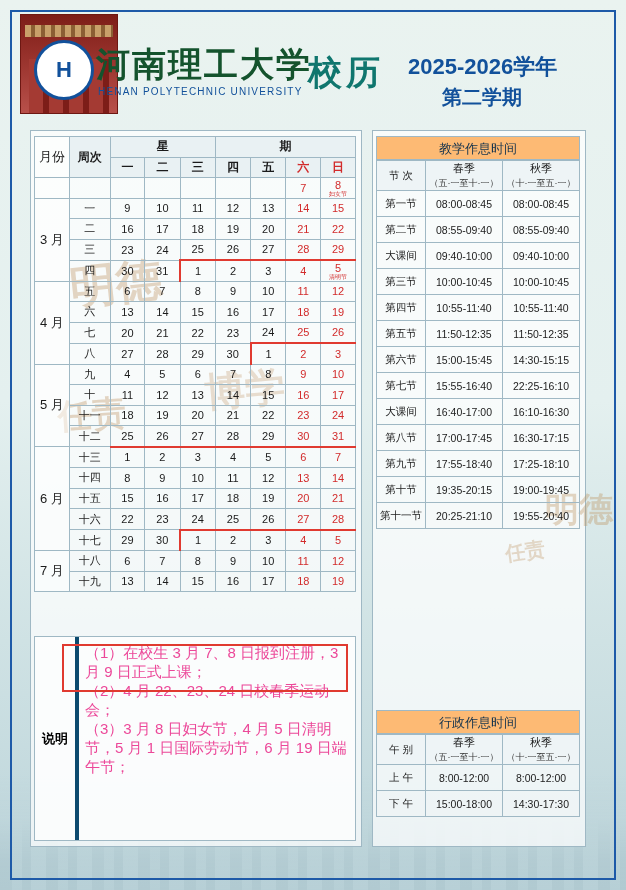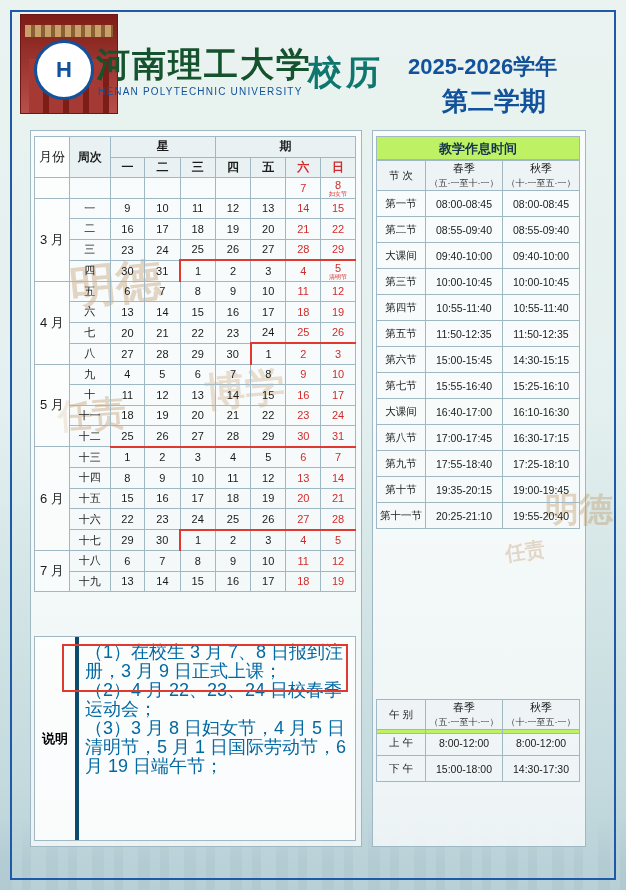--- a/index.html
+++ b/index.html
@@ -38,21 +38,21 @@
   .gate:after{content:"";position:absolute;left:8px;bottom:0;width:80px;height:54px;
     background:repeating-linear-gradient(90deg,#a43a33 0 14px,#7d1d18 14px 20px);}
   .logo{position:absolute;left:22px;top:28px;width:54px;height:54px;border-radius:50%;
     background:#fff;border:3px solid #12519b;display:flex;align-items:center;justify-content:center;
     color:#12519b;font-weight:bold;font-size:22px;z-index:3;}
   .uni-name-cn{position:absolute;left:84px;top:30px;font-size:34px;font-weight:bold;color:#14532d;
     letter-spacing:2px;white-space:nowrap;}
   .uni-name-en{position:absolute;left:86px;top:74px;font-size:10px;color:#12519b;letter-spacing:1.2px;}
   .title-cn{position:absolute;left:296px;top:38px;font-size:34px;font-weight:bold;color:#0f766e;letter-spacing:4px;}
   .title-year{position:absolute;left:396px;top:40px;font-size:22px;font-weight:bold;color:#12519b;white-space:nowrap;}
-  .title-term{position:absolute;left:430px;top:72px;font-size:26px;font-weight:bold;color:#12519b;white-space:nowrap;}
+  .title-term{position:absolute;left:430px;top:72px;font-size:20px;font-weight:bold;color:#12519b;white-space:nowrap;}
 
   
   .panel{position:absolute;background:rgba(255,255,255,.72);border:1px solid #9fb8c4;}
   .left-panel{left:30px;top:130px;width:330px;height:715px;}
   .right-panel{left:372px;top:130px;width:212px;height:715px;}
 
   table{border-collapse:collapse;font-size:11px;color:#1b1b1b;}
   
   .cal{position:absolute;left:34px;top:136px;width:322px;}
   .cal td,.cal th{border:1px solid #9fb8c4;text-align:center;height:19.5px;padding:0;font-weight:normal;}
@@ -65,27 +65,27 @@
   .redline-top{border-top:2px solid #e03a30 !important;}
   .redline-left{border-left:2px solid #e03a30 !important;}
   .redline-bottom{border-bottom:2px solid #e03a30 !important;}
   .tiny{display:block;font-size:6px;line-height:6px;color:#d22b2b;}
 
   
   .notes{position:absolute;left:34px;top:636px;width:322px;height:205px;border:1px solid #9fb8c4;
     background:rgba(255,255,255,.72);box-sizing:border-box;display:flex;}
   .notes-label{width:40px;border-right:4px solid #0c4a6e;display:flex;align-items:center;justify-content:center;
     font-size:13px;font-weight:bold;writing-mode:horizontal-tb;}
-  .notes-body{flex:1;padding:6px 8px 4px 6px;font-size:18px;line-height:19px;color:#0369a1;}
+  .notes-body{flex:1;padding:6px 8px 4px 6px;font-size:15px;line-height:19px;color:#ec4899;}
   .highlight-box{position:absolute;left:62px;top:644px;width:286px;height:48px;border:2px solid #e03a30;
     box-sizing:border-box;pointer-events:none;}
 
   
-  .rt-title{position:absolute;left:376px;width:204px;height:24px;background:#bef264;border:1px solid #9fb8c4;
-    box-sizing:border-box;text-align:center;line-height:23px;font-size:13px;font-weight:bold;color:#14334d;}
+  .rt-title{position:absolute;left:376px;width:204px;height:24px;background:#fdba74;border:1px solid #9fb8c4;
+    box-sizing:border-box;text-align:center;line-height:23px;font-size:13px;font-weight:normal;color:#14334d;}
   .rt{position:absolute;left:376px;width:204px;}
   .rt td,.rt th{border:1px solid #9fb8c4;text-align:center;padding:0;font-size:10.5px;height:25px;font-weight:normal;}
   .rt th{background:#eef4f6;font-size:11px;}
   .rt .nm{width:48px;font-size:10.5px;}
   .rt .sub{font-size:9px;color:#333;}
   
   .wm{position:absolute;color:rgba(185,140,90,.35);font-weight:bold;pointer-events:none;
     font-family:"Liberation Serif", serif;}
   .wm1{left:70px;top:262px;font-size:46px;transform:rotate(-6deg);line-height:44px;}
   .wm2{left:58px;top:398px;font-size:34px;transform:rotate(-4deg);line-height:34px;}
@@ -403,21 +403,21 @@
         <td>11:50-12:35</td>
       </tr>
       <tr>
         <td class="nm">第六节</td>
         <td>15:00-15:45</td>
         <td>14:30-15:15</td>
       </tr>
       <tr>
         <td class="nm">第七节</td>
         <td>15:55-16:40</td>
-        <td>15:25-16:10</td>
+        <td>22:25-16:10</td>
       </tr>
       <tr>
         <td class="nm">大课间</td>
         <td>16:40-17:00</td>
         <td>16:10-16:30</td>
       </tr>
       <tr>
         <td class="nm">第八节</td>
         <td>17:00-17:45</td>
         <td>16:30-17:15</td>
@@ -434,21 +434,21 @@
       </tr>
       <tr>
         <td class="nm">第十一节</td>
         <td>20:25-21:10</td>
         <td>19:55-20:40</td>
       </tr>
     </tbody>
 </table>
 
 <div class="rt-title" style="top:710px;">行政作息时间</div>
-<table class="rt" style="top:699px;padding-left:28px;">
+<table class="rt" style="top:734px;padding-left:28px;">
   <thead>
     <tr>
       <th class="nm" rowspan="2">午 别</th>
       <th>
         <span>春季</span><br>
         <span class="sub">（五·一至十·一）</span>
       </th>
       <th>
         <span>秋季</span><br>
         <span class="sub">（十·一至五·一）</span>

